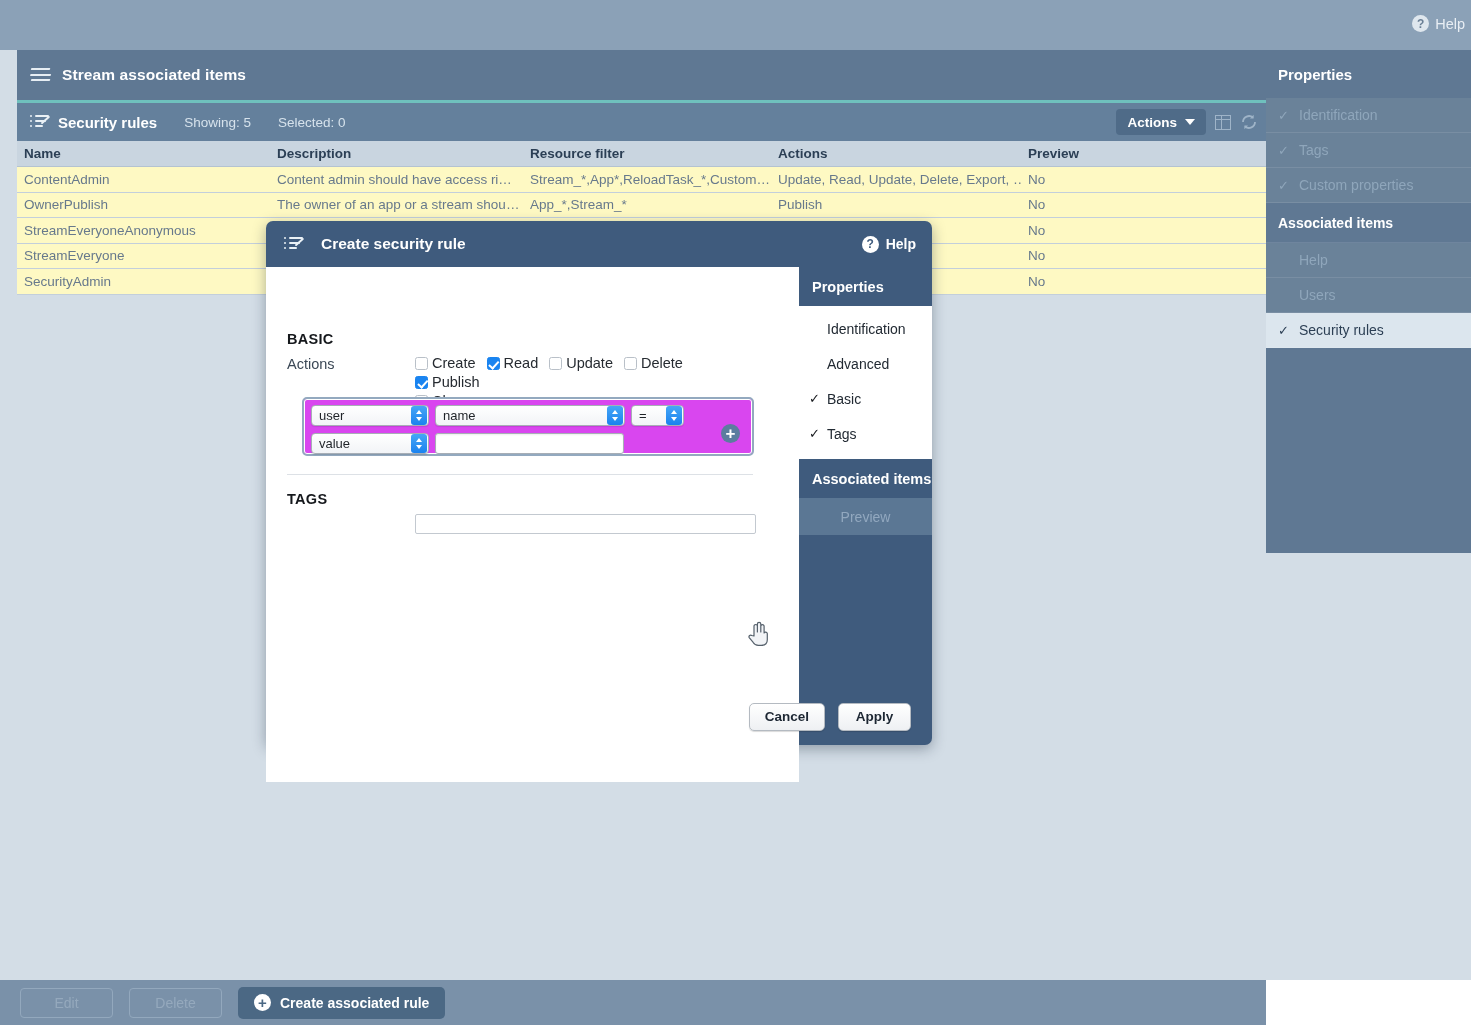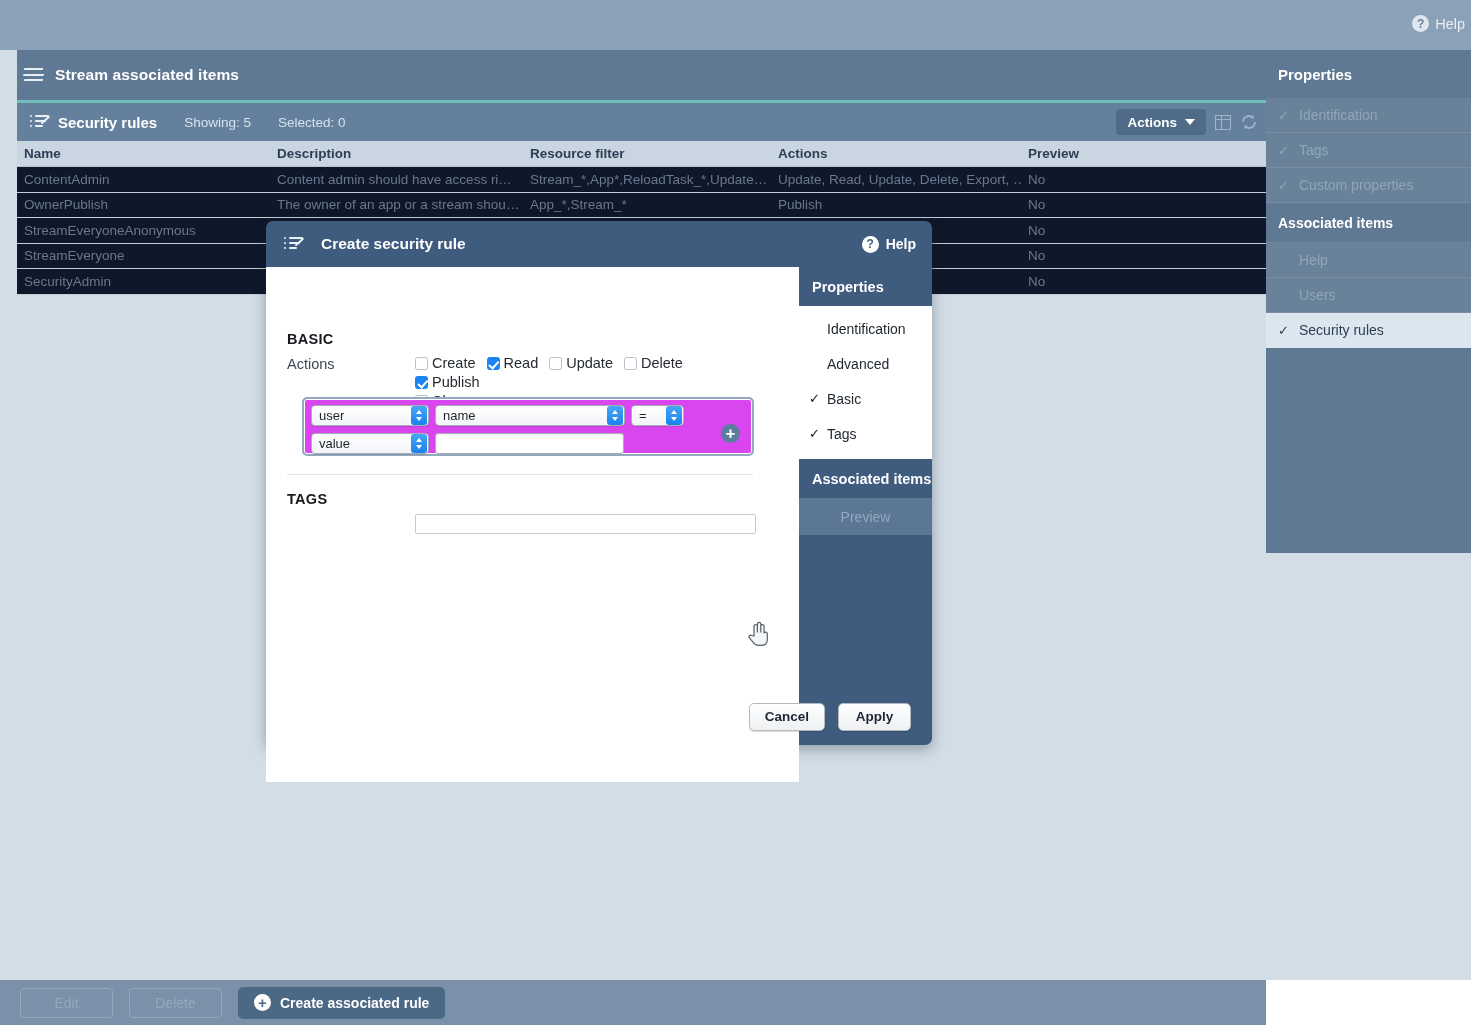--- a/index.html
+++ b/index.html
@@ -41,21 +41,21 @@
     width: 1266px; height: 930px;
     background: #d3dde6;
   }
 
   
   .stream-header {
     position: absolute; left: 17px; top: 50px;
     width: 1249px; height: 50px;
     background: #5f7893;
     display: flex; align-items: center;
-    padding-left: 6px; gap: 11px;
+    padding-left: 13px; gap: 11px;
   }
   .stream-header .title {
     color: #ffffff; font-size: 15.5px; font-weight: bold;
     letter-spacing: .1px;
   }
   .stream-icon { width: 21px; height: 16px; position: relative; }
   .stream-icon span {
     position: absolute; left: 0; width: 21px; height: 2.4px;
     background: #e7eef4; border-radius: 2px;
   }
@@ -136,21 +136,21 @@
     width: 1249px;
     font-size: 13.5px;
   }
   .thead {
     display: flex; height: 26px; align-items: center;
     background: #c9d5e0; color: #2e4257; font-weight: bold;
     border-bottom: 1px solid #b4c3d1;
   }
   .trow {
     display: flex; height: 25.5px; align-items: center;
-    color: #67798c; background: #0f172a;
+    color: #67798c; background: #fef9c3;
     border-bottom: 1px solid #c3cfdb;
   }
   .cell { padding: 0 7px; overflow: hidden; white-space: nowrap; }
   .c-name { width: 253px; }
   .c-desc { width: 253px; }
   .c-res  { width: 248px; }
   .c-act  { width: 250px; }
   .c-dis  { width: 245px; }
   .thead .cell { color: #2b3f55; }
 
@@ -448,21 +448,21 @@
       <div class="cell c-name">Name</div>
       <div class="cell c-desc">Description</div>
       <div class="cell c-res">Resource filter</div>
       <div class="cell c-act">Actions</div>
       <div class="cell c-dis">Preview</div>
     </div>
 
     <div class="trow">
       <div class="cell c-name">ContentAdmin</div>
       <div class="cell c-desc">Content admin should have access ri…</div>
-      <div class="cell c-res">Stream_*,App*,ReloadTask_*,Update…</div>
+      <div class="cell c-res">Stream_*,App*,ReloadTask_*,Custom…</div>
       <div class="cell c-act">Update, Read, Update, Delete, Export, …</div>
       <div class="cell c-dis">No</div>
     </div>
     <div class="trow">
       <div class="cell c-name">OwnerPublish</div>
       <div class="cell c-desc">The owner of an app or a stream shou…</div>
       <div class="cell c-res">App_*,Stream_*</div>
       <div class="cell c-act">Publish</div>
       <div class="cell c-dis">No</div>
     </div>

